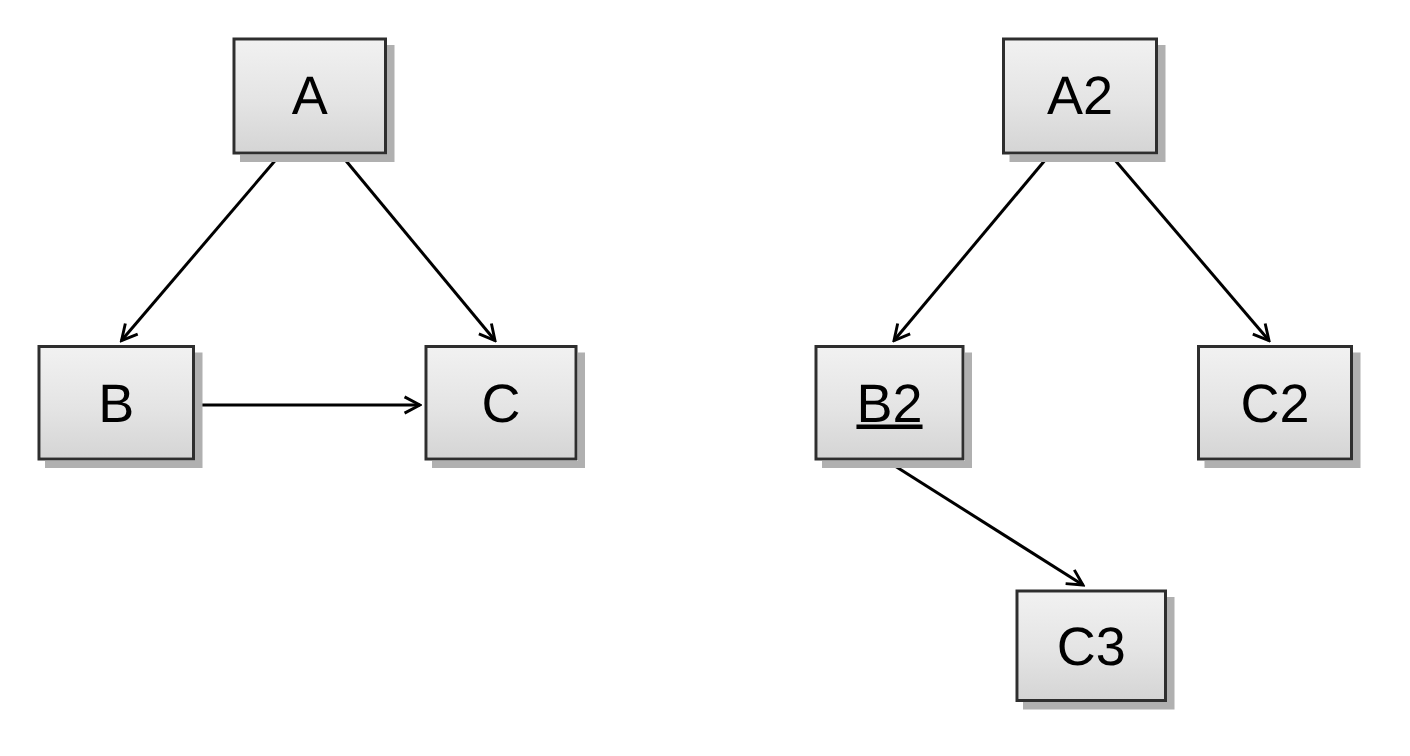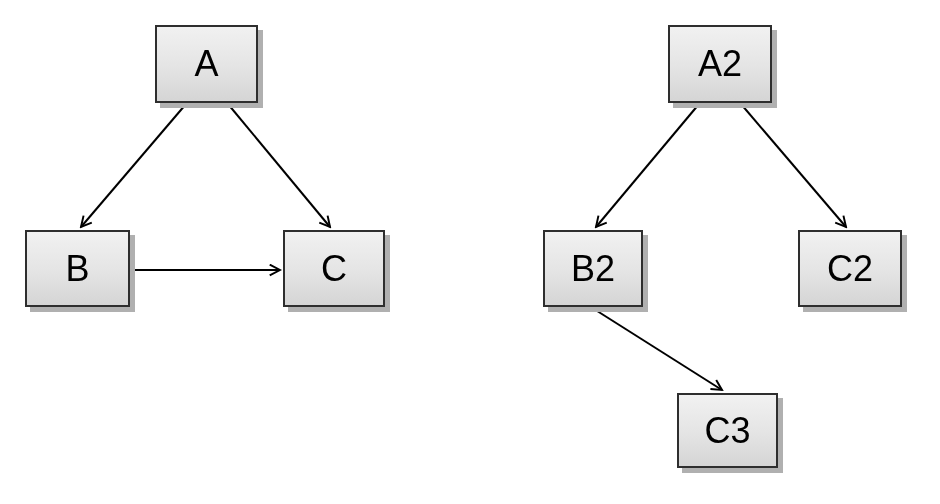--- a/index.html
+++ b/index.html
@@ -40,21 +40,21 @@
     font-size: 36px;
     line-height: 1;
     color: #000000;
     user-select: none;
   }
   
   .node-a  { left: 155px; top: 25px;  width: 103px; height: 78px; }
   .node-b  { left: 25px;  top: 230px; width: 105px; height: 77px; }
   .node-c  { left: 283px; top: 230px; width: 102px; height: 77px; }
   .node-a2 { left: 668px; top: 25px;  width: 104px; height: 78px; }
-  .node-b2 { left: 543px; top: 230px; width: 100px; height: 77px; }
+  .node-b2 { left: 543px; top: 230px; width: 100px; height: 77px; text-decoration: underline; }
   .node-c2 { left: 798px; top: 230px; width: 104px; height: 77px; text-align: center; }
   .node-c3 { left: 677px; top: 393px; width: 101px; height: 75px; text-align: right; }
 </style>
 </head>
 <body>
 
 <div class="canvas">
 
   <svg class="edge-layer" width="940" height="504" viewBox="0 0 940 504" xmlns="http://www.w3.org/2000/svg">
     <defs>

